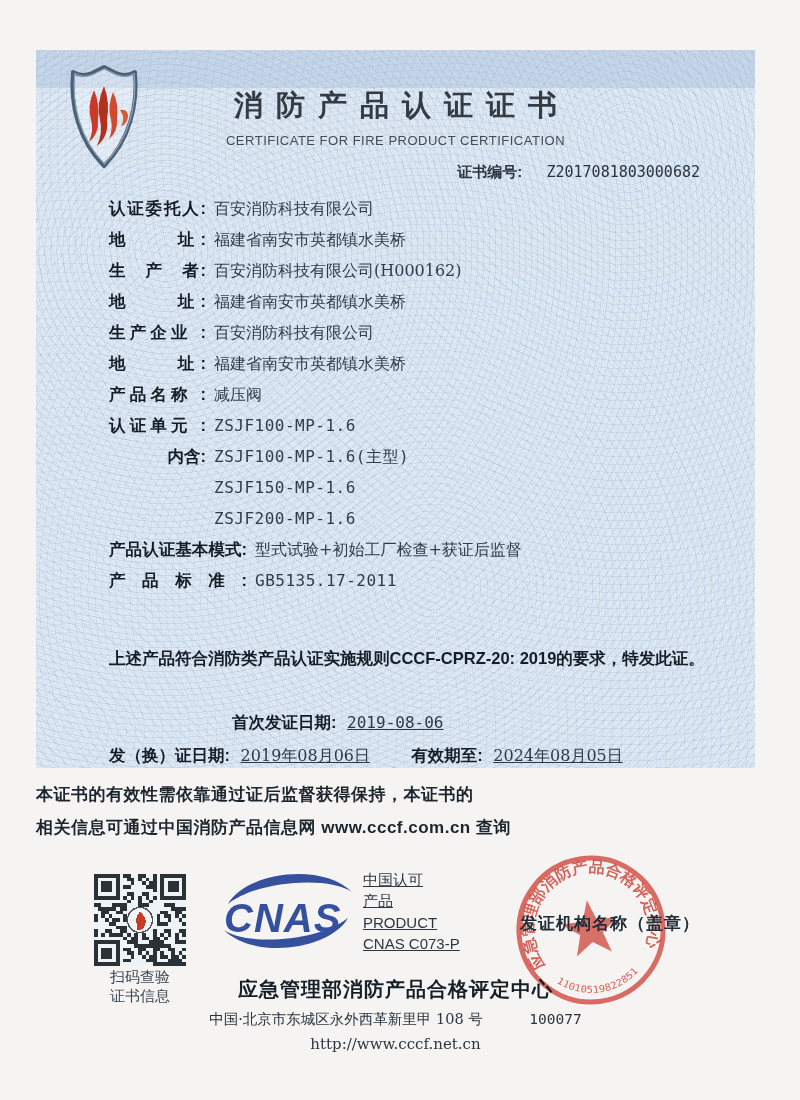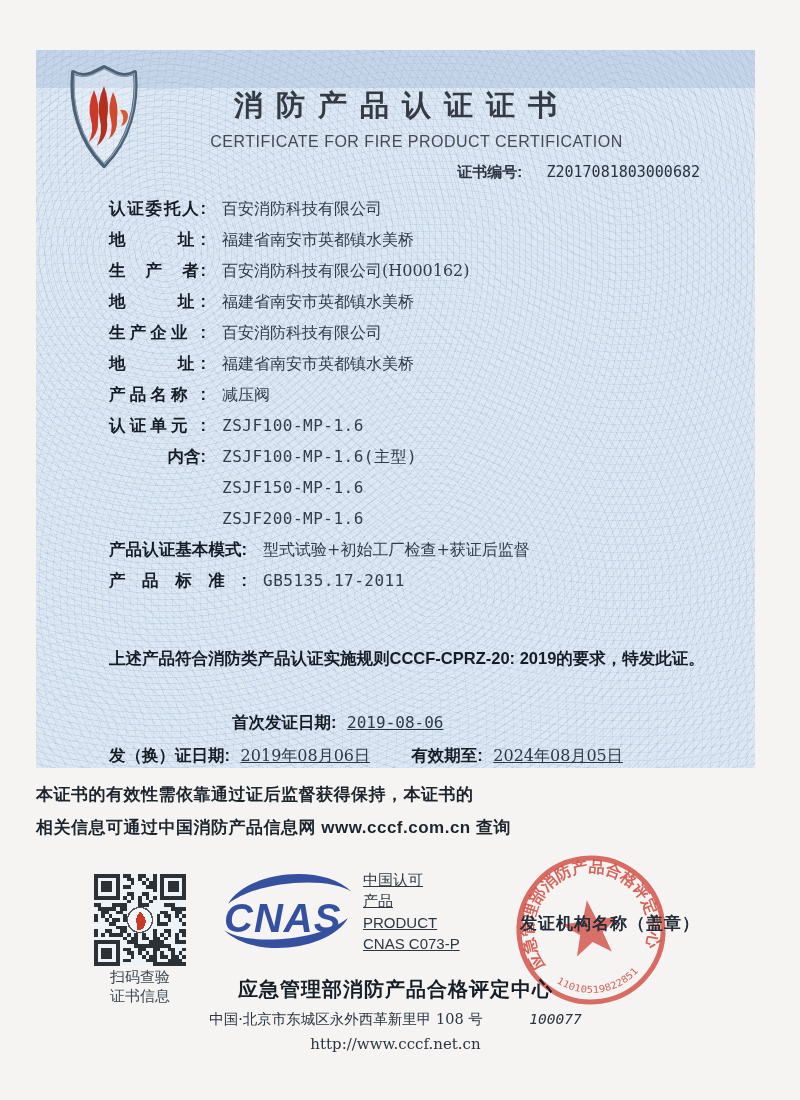--- a/index.html
+++ b/index.html
@@ -20,29 +20,29 @@
   }
   .band{position:absolute;left:0;top:0;width:100%;height:38px;background:rgba(140,168,205,.28);}
   
   .logo{position:absolute;left:30px;top:12px;width:76px;height:110px;}
   .title{
     position:absolute;left:0;top:36px;width:100%;text-align:center;
     font-size:29px;font-weight:bold;letter-spacing:13px;color:#343b44;text-indent:13px;
   }
   .subtitle{
     position:absolute;left:0;top:83px;width:100%;text-align:center;
-    font-size:16px;color:#444b53;letter-spacing:.5px;padding-left:21px;
+    font-size:13px;color:#444b53;letter-spacing:.5px;
   }
   .certno{
     position:absolute;right:55px;top:113px;font-size:15px;color:#2c3540;font-weight:bold;
   }
   .certno .num{font-family:"DejaVu Sans Mono",monospace;font-weight:normal;color:#2a333e;margin-left:20px;}
   
   .fields{position:absolute;left:73px;top:148px;right:38px;}
-  .row{display:flex;align-items:baseline;margin-bottom:10px;line-height:21px;min-height:21px;gap:8px;}
+  .row{display:flex;align-items:baseline;margin-bottom:10px;line-height:21px;min-height:21px;}
   .lbl{
     display:inline-block;flex:0 0 auto;width:97px;
     font-size:16.5px;font-weight:bold;color:#141c25;
     text-align:justify;text-align-last:justify;white-space:pre;
   }
   .lbl.w2{width:138px;}
   .lbl.ind{text-align-last:right;}
   .lbl.empty{text-align-last:left;}
   .val{margin-left:8px;font-size:16px;color:#303c49;font-family:"DejaVu Serif",serif;}
   .val.mono{font-family:"DejaVu Sans Mono",monospace;letter-spacing:.5px;}
@@ -67,21 +67,21 @@
   .accred .cnline{font-family:"DejaVu Serif",serif;}
   .seal{position:absolute;left:470px;top:795px;width:170px;height:170px;transform:rotate(-8deg);opacity:.92;}
   .seal-overlay{
     position:absolute;left:484px;top:862px;font-size:17px;font-weight:bold;color:#222d39;
     font-family:"DejaVu Serif",serif;letter-spacing:1px;white-space:nowrap;z-index:5;
   }
   .footer-org{position:absolute;left:0;top:926px;width:100%;text-align:center;
               font-size:20px;font-weight:bold;color:#161e27;letter-spacing:1px;}
   .footer-addr{position:absolute;left:0;top:960px;width:100%;text-align:center;
                font-size:14.5px;color:#2b3440;font-family:"DejaVu Serif",serif;}
-  .footer-addr .pc{margin-left:42px;font-family:"DejaVu Sans Mono",monospace;font-style:italic;}
+  .footer-addr .pc{margin-left:42px;font-family:"DejaVu Sans Mono",monospace;}
   .footer-url{position:absolute;left:0;top:985px;width:100%;text-align:center;
               font-size:15px;color:#2b3440;font-family:"DejaVu Serif",serif;}
 </style>
 </head>
 <body>
 
 <div class="cert">
   <div class="band"></div>
 
   <svg class="logo" viewBox="0 0 76 110">

